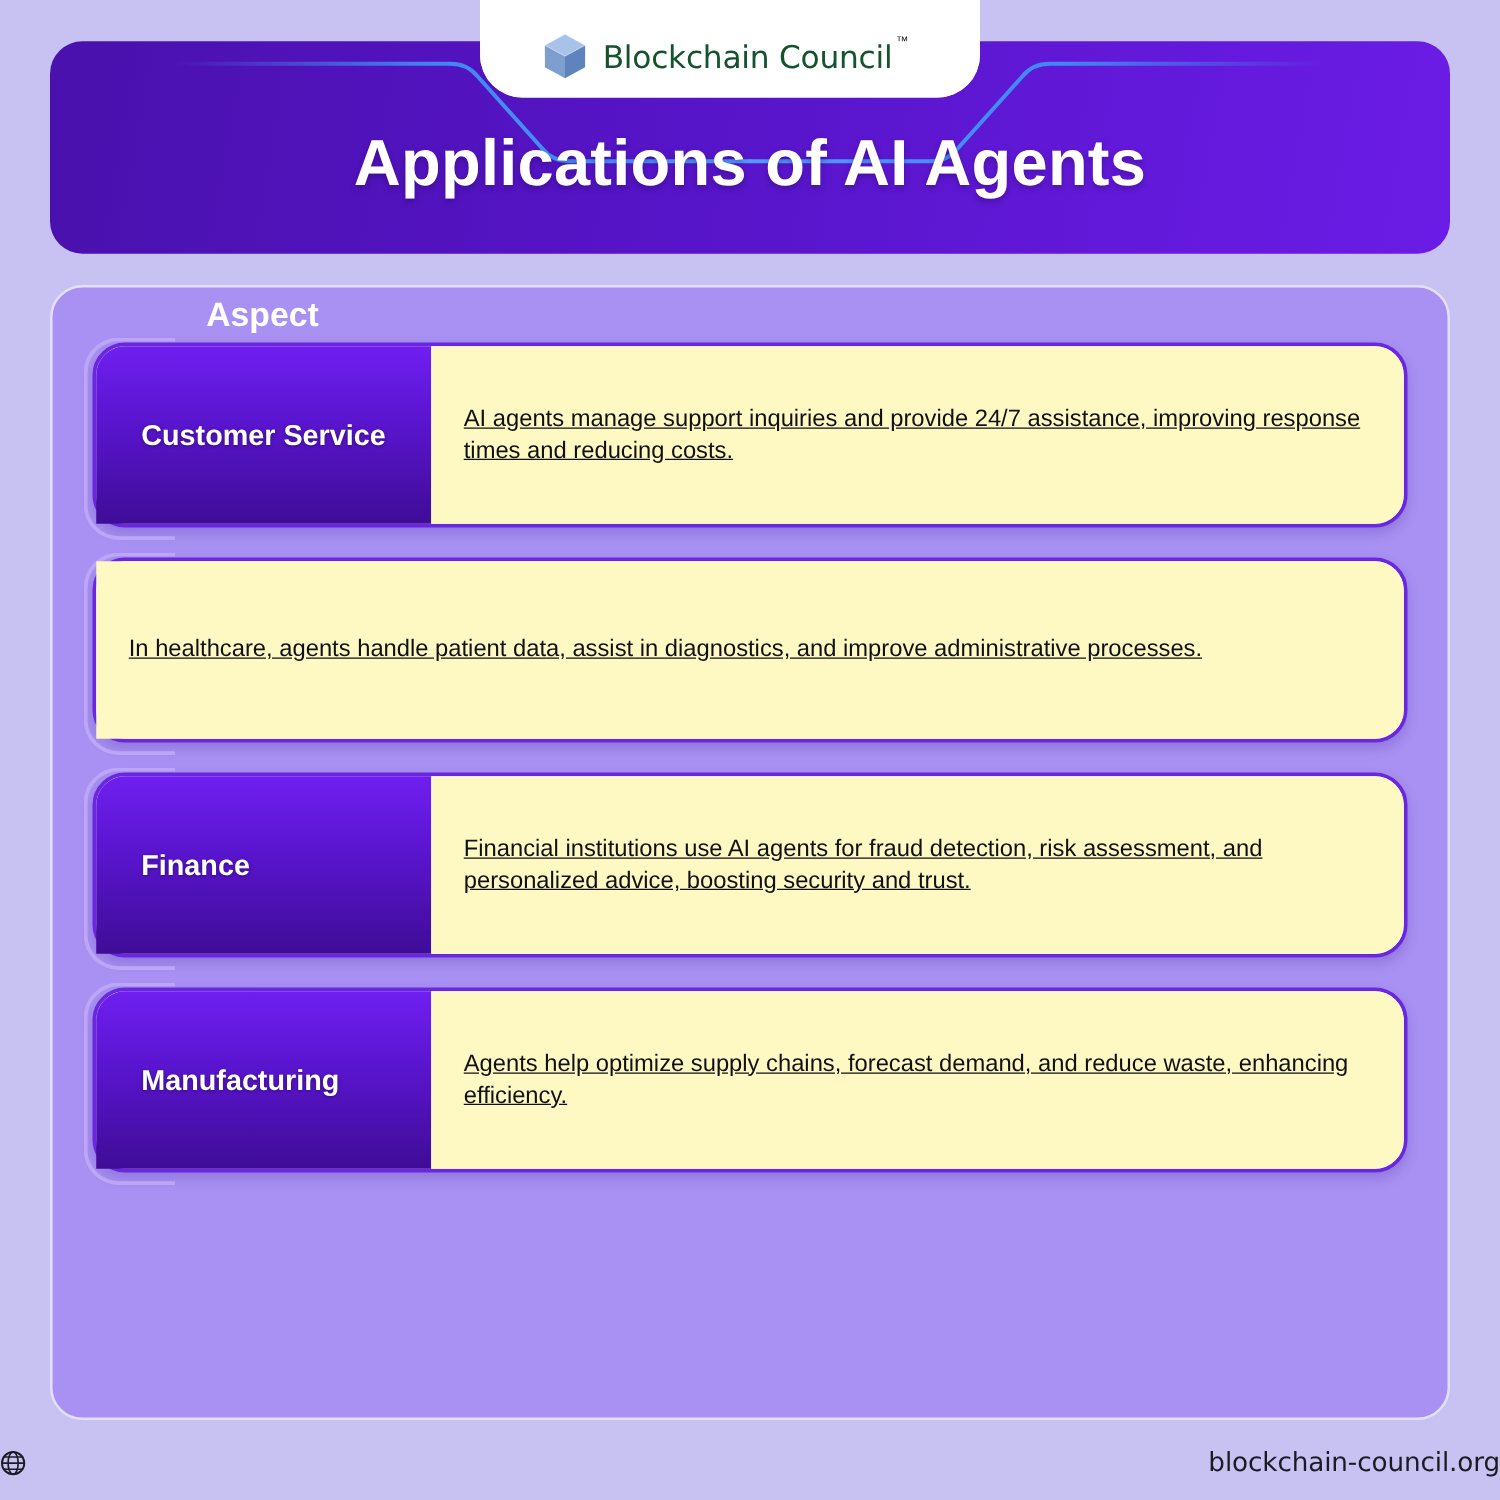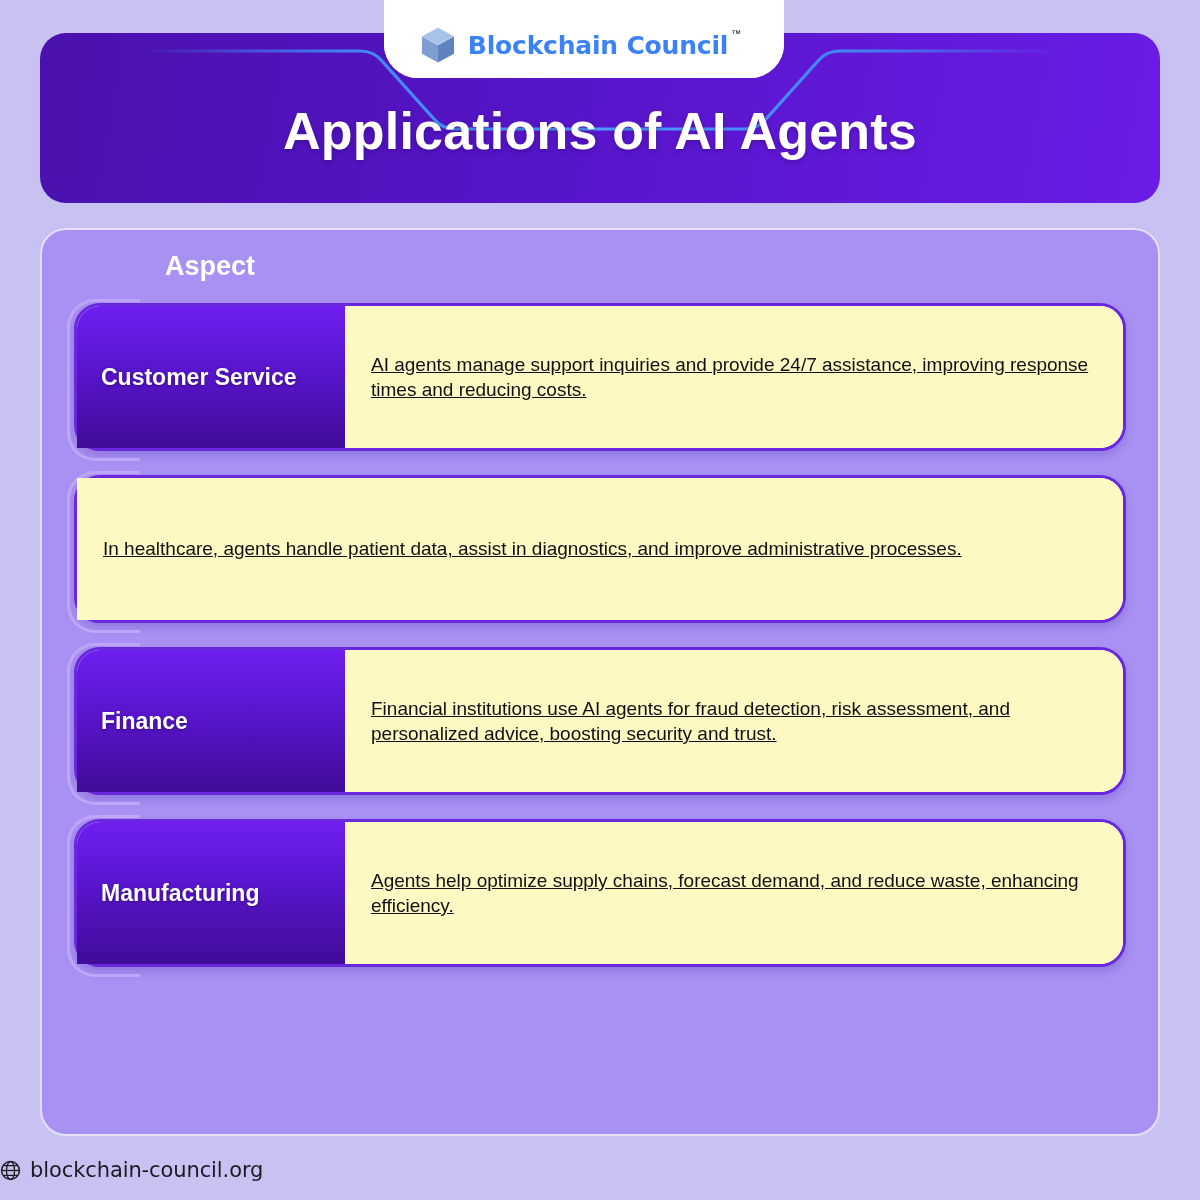--- a/index.html
+++ b/index.html
@@ -29,23 +29,23 @@
     align-items:flex-end;
     justify-content:center;
     padding-bottom:14px;
     z-index:6;
   }
   .logo-wrap { display:flex; align-items:center; gap:11px; }
   .logo-cube { width:38px; height:38px; display:block; }
   .logo-text {
     position:relative;
     font-size:25px;
-    font-weight:700;
+    font-weight:400;
     letter-spacing:-0.2px;
-    color:#3b82f6;
+    color:#14532d;
     font-family:"DejaVu Sans", sans-serif;
   }
   .logo-tm {
     position:absolute;
     top:-3px; right:-13px;
     font-size:10px;
     color:#17161c;
   }
 
   
@@ -87,21 +87,21 @@
     width:1120px; height:908px;
     background:#a891f2;
     border:2px solid #e4dffb;
     border-radius:26px;
     z-index:3;
     padding:0 32px;
   }
 
   .col-head {
     display:flex;
-    height:73px;
+    height:44px;
     align-items:center;
   }
   .col-head .h-aspect {
     width:272px;
     text-align:center;
     color:#ffffff;
     font-size:27px;
     font-weight:bold;
   }
   .col-head .h-desc {
@@ -135,21 +135,21 @@
   }
 
   .cell-aspect {
     position:relative;
     width:268px;
     flex:0 0 268px;
     border-radius:23px 0 0 0;
     background:linear-gradient(180deg,#6f1ff0 0%,#5a15cf 42%,#3f0c97 100%);
     display:flex;
     align-items:center;
-    padding:0 24px;
+    padding:0 36px;
     color:#ffffff;
     font-size:23px;
     font-weight:bold;
     z-index:1;
     text-shadow:0 1px 3px rgba(10,0,40,.45);
   }
 
   .cell-desc {
     flex:1;
     background:#fef9c3;
@@ -166,21 +166,21 @@
 
   
   .row.first .cell-desc { border-radius:0 23px 23px 0; }
 
   
   .footer {
     position:absolute;
     bottom:18px; left:0; right:0;
     display:flex;
     align-items:center;
-    justify-content:flex-start;
+    justify-content:space-between;
     gap:9px;
     z-index:4;
   }
   .globe-icon { width:21px; height:21px; display:block; }
   .footer-text {
     font-size:21px;
     color:#1c1b22;
     font-family:"DejaVu Sans", sans-serif;
     letter-spacing:-0.1px;
   }

